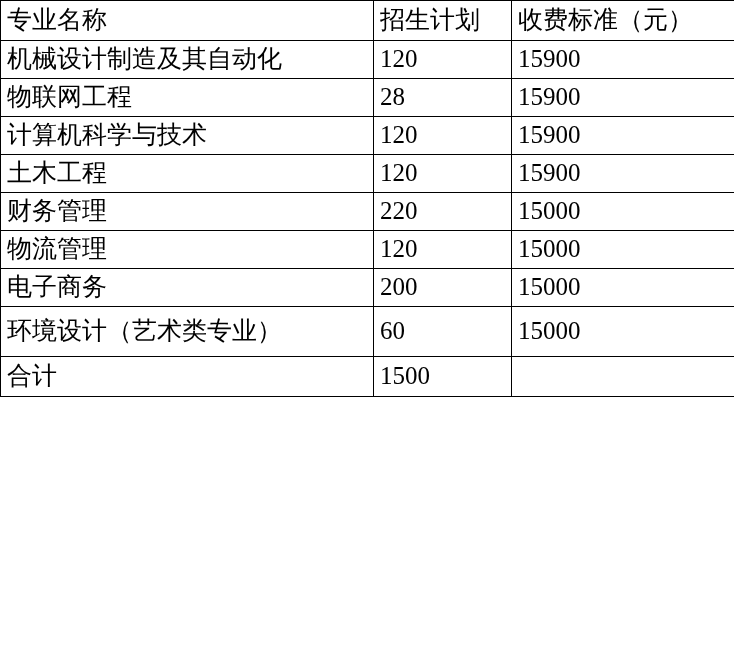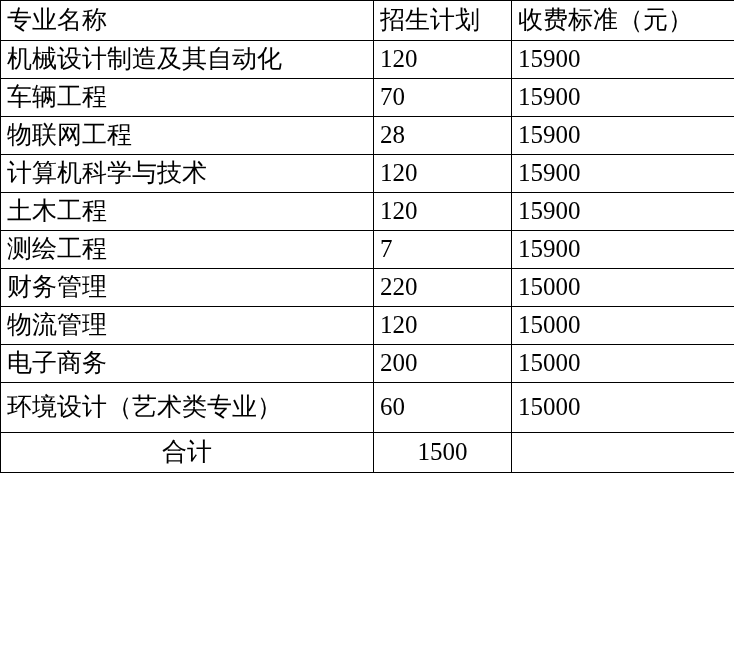--- a/index.html
+++ b/index.html
@@ -39,21 +39,20 @@
     height: 38px;
     box-sizing: border-box;
     white-space: nowrap;
     overflow: hidden;
   }
   table.majors thead th {
     height: 40px;
   }
   table.majors tr.total-row td {
     height: 40px;
-    text-align: center;
   }
   table.majors tr.tall-row td {
     height: 50px;
   }
 </style>
 </head>
 <body>
 
 <div class="table-wrap">
   <table class="majors">
@@ -69,42 +68,32 @@
         <th>收费标准（元）</th>
       </tr>
     </thead>
     <tbody>
       <tr>
         <td>机械设计制造及其自动化</td>
         <td>120</td>
         <td>15900</td>
       </tr>
       <tr>
-        <td>车辆工程</td>
-        <td>70</td>
-        <td>15900</td>
-      </tr>
-      <tr>
         <td>物联网工程</td>
         <td>28</td>
         <td>15900</td>
       </tr>
       <tr>
         <td>计算机科学与技术</td>
         <td>120</td>
         <td>15900</td>
       </tr>
       <tr>
         <td>土木工程</td>
         <td>120</td>
-        <td>15900</td>
-      </tr>
-      <tr>
-        <td>测绘工程</td>
-        <td>7</td>
         <td>15900</td>
       </tr>
       <tr>
         <td>财务管理</td>
         <td>220</td>
         <td>15000</td>
       </tr>
       <tr>
         <td>物流管理</td>
         <td>120</td>

